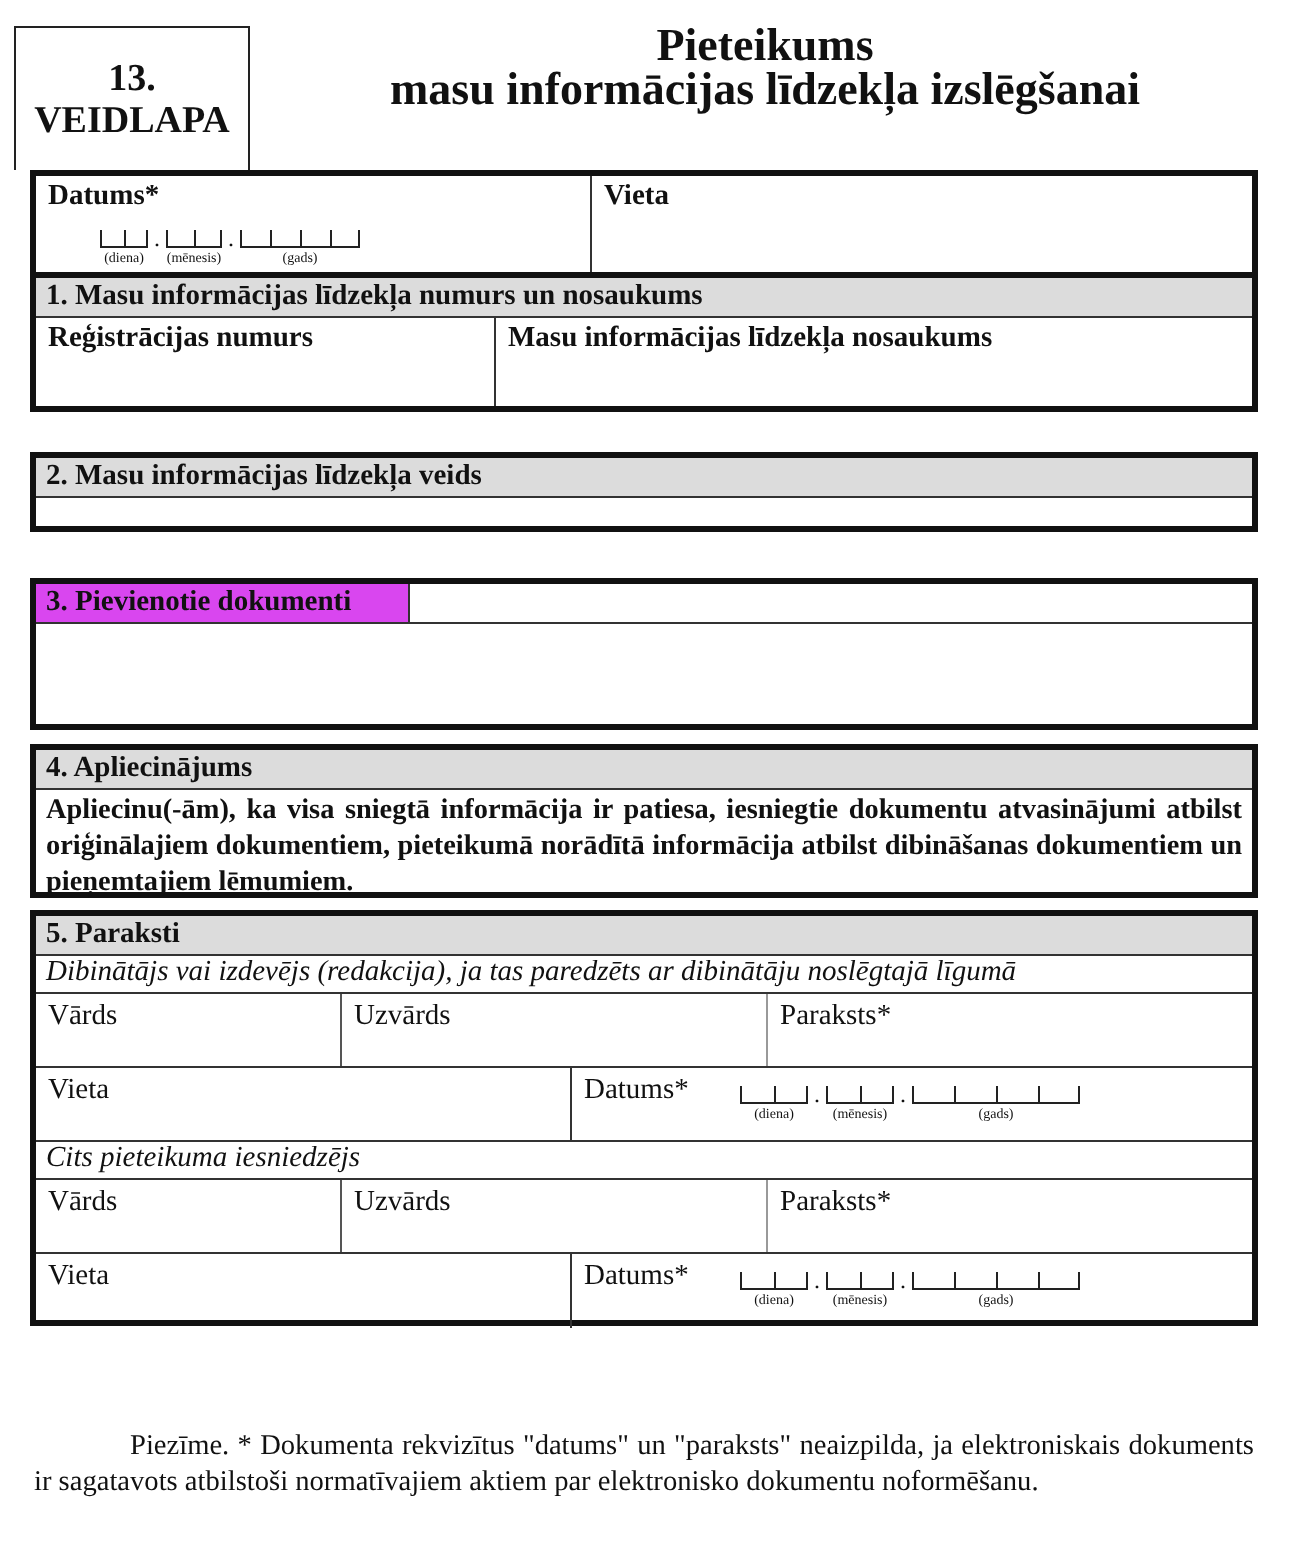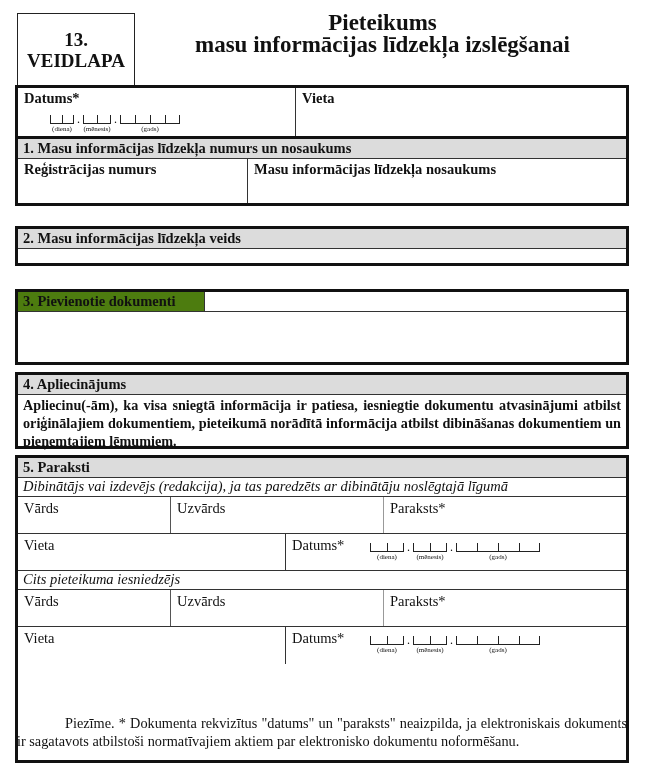--- a/index.html
+++ b/index.html
@@ -1,20 +1,20 @@
 <!DOCTYPE html>
 <html><head>
 <meta charset="utf-8">
 <style>
   * { box-sizing: border-box; margin: 0; padding: 0; }
   html, body { width: 645px; height: 777px; background: #ffffff; overflow: hidden; }
   body { font-family: "Liberation Serif", "DejaVu Serif", serif; color: #111; position: relative; }
 
   .form-id-box {
-    position: absolute; left: 17px; top: 13px; width: 118px; height: 72px;
+    position: absolute; left: 7px; top: 13px; width: 118px; height: 72px;
     border: 1px solid #222; border-bottom: none;
     display: flex; flex-direction: column; align-items: center; justify-content: center;
     font-weight: bold; font-size: 19px; line-height: 21px; text-align: center;
   }
   .title {
     position: absolute; left: 190px; top: 12px; width: 385px;
     text-align: center; font-weight: bold; font-size: 23px; line-height: 22px;
   }
 
   .box {
@@ -45,29 +45,29 @@
   #box-s1 .row { display: flex; height: 44px; }
   #box-s1 .c1 { width: 230px; border-right: 1px solid #333; padding: 2px 6px; }
   #box-s1 .c2 { flex: 1; padding: 2px 6px; }
 
   
   #box-s2 { top: 226px; height: 40px; }
 
   
   #box-s3 { top: 289px; height: 76px; }
   #box-s3 .head-row { display: flex; height: 20px; border-bottom: 1px solid #333; }
-  #box-s3 .head-row .h1 { background: #4d7c0f; font-weight: bold; font-size: 14.5px; line-height: 18px; padding: 0 5px; border-right: 1px solid #333; width: 187px; white-space: nowrap; }
+  #box-s3 .head-row .h1 { background: #d946ef; font-weight: bold; font-size: 14.5px; line-height: 18px; padding: 0 5px; border-right: 1px solid #333; width: 187px; white-space: nowrap; }
   #box-s3 .head-row .h2 { flex: 1; font-style: italic; font-size: 14.5px; line-height: 18px; padding: 0 5px; white-space: nowrap; }
 
   
   #box-s4 { top: 372px; height: 77px; }
   #box-s4 .body-text { font-weight: bold; font-size: 14.2px; line-height: 18px; padding: 1px 5px; text-align: justify; }
 
   
-  #box-s5 { top: 455px; height: 308px; font-family: Liberation Serif, serif; }
+  #box-s5 { top: 455px; height: 208px; font-family: Liberation Serif, serif; }
   .sub-italic { font-style: italic; font-size: 14.5px; line-height: 17px; padding: 0 5px; height: 19px; border-bottom: 1px solid #333; white-space: nowrap; }
   .row3 { display: flex; height: 37px; border-bottom: 1px solid #333; }
   .row3 .v { width: 153px; border-right: 1px solid #555; padding: 2px 6px; }
   .row3 .u { width: 213px; border-right: 1px solid #999; padding: 2px 6px; }
   .row3 .p { flex: 1; padding: 2px 6px; }
   .row2 { display: flex; height: 37px; border-bottom: 1px solid #333; position: relative; }
   .row2.nob { border-bottom: none; }
   .row2 .vi { width: 268px; border-right: 1px solid #333; padding: 2px 6px; }
   .row2 .da { flex: 1; padding: 2px 6px; position: relative; }
   .row-full { height: 37px; border-bottom: 1px solid #333; padding: 2px 6px; }

